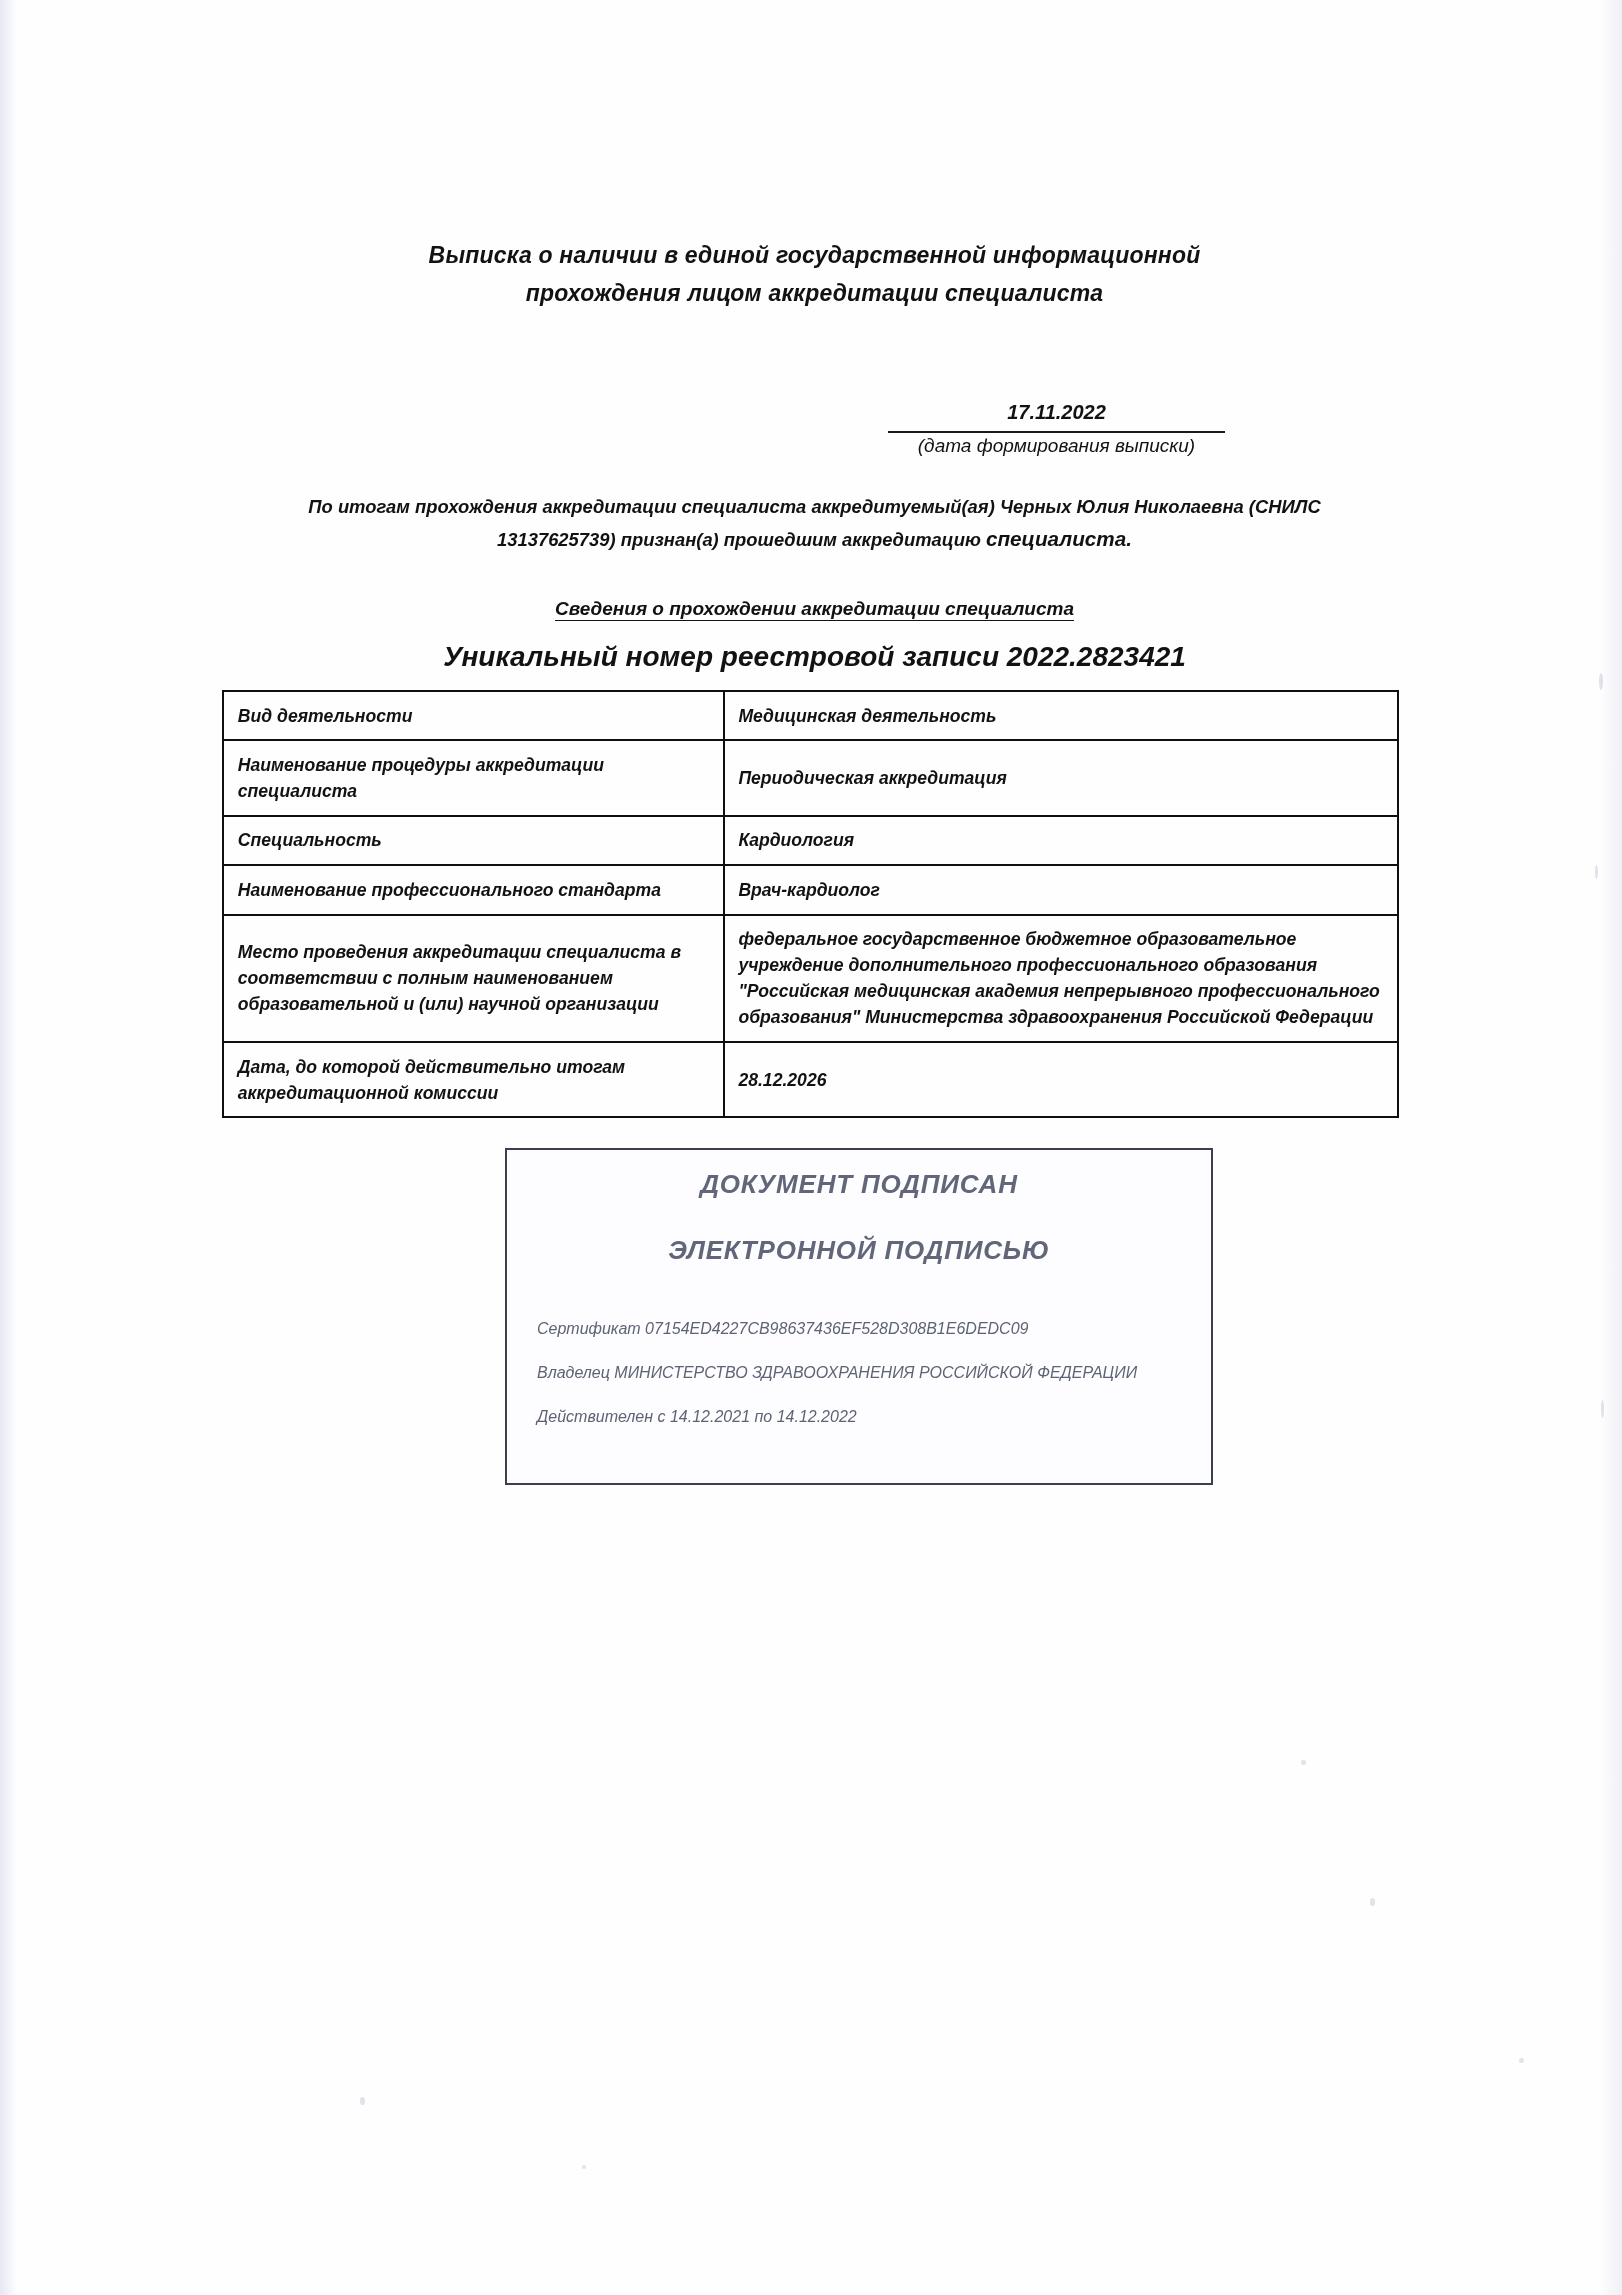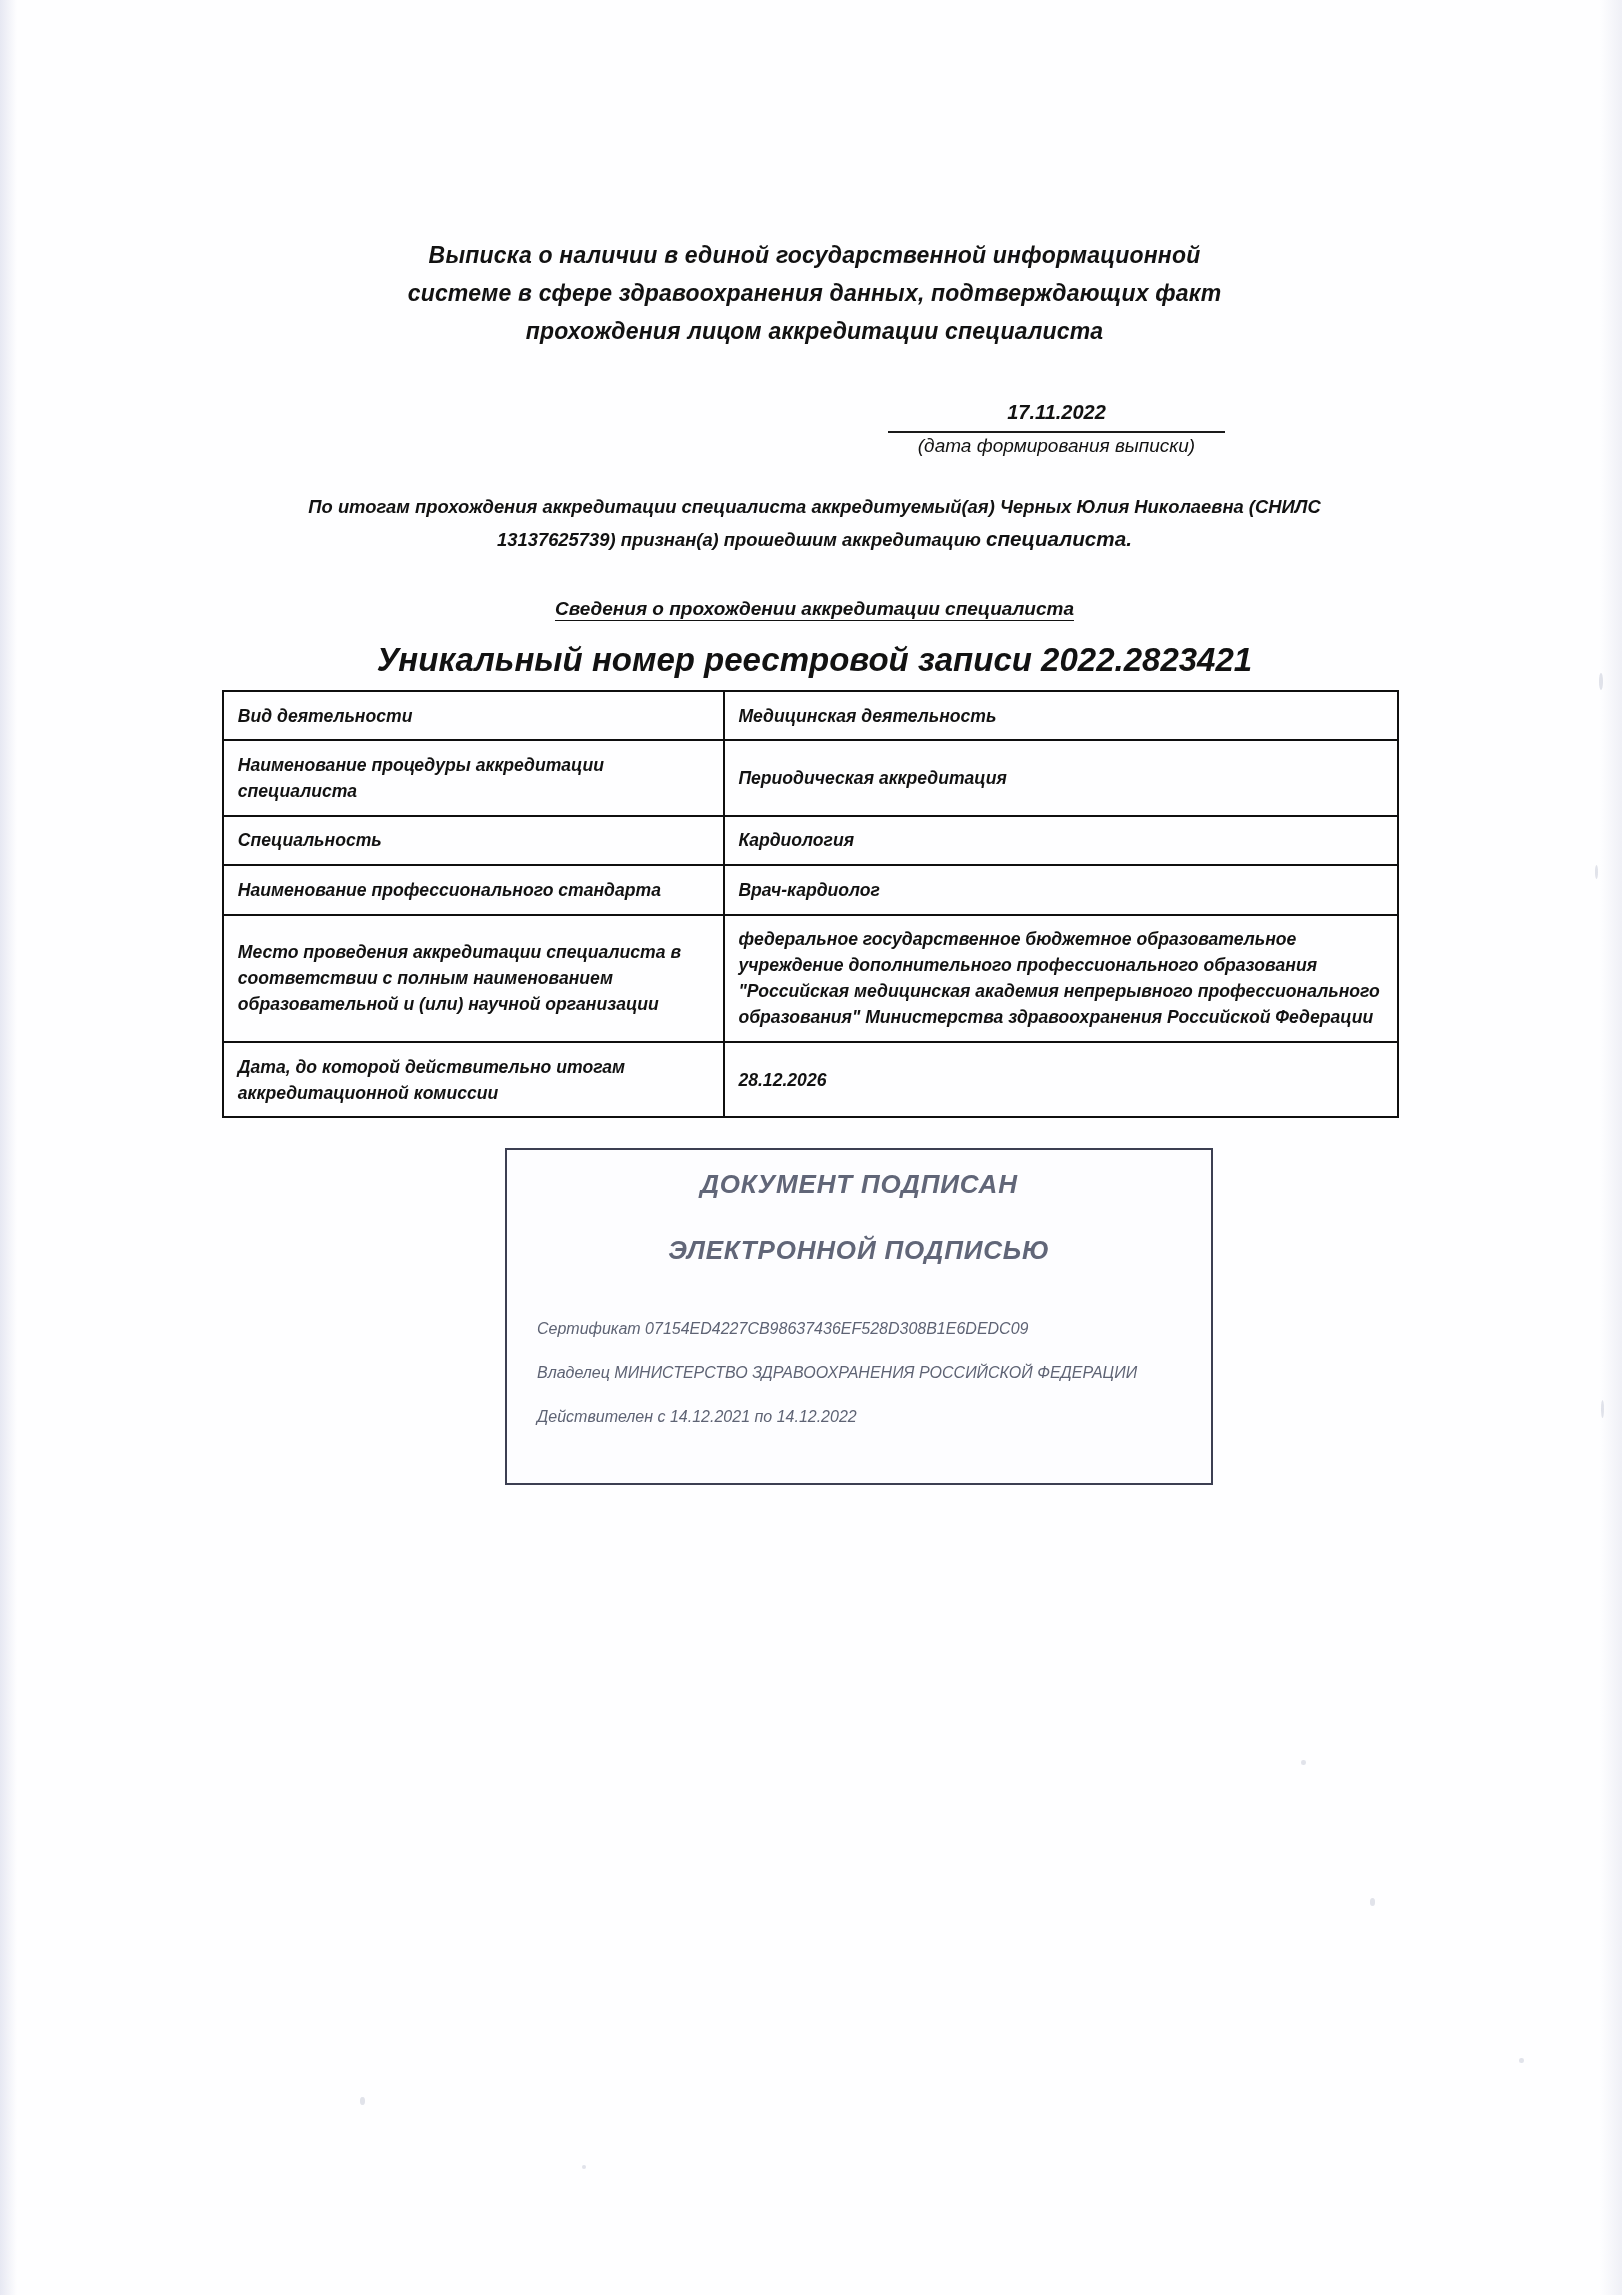--- a/index.html
+++ b/index.html
@@ -109,21 +109,21 @@
   }
 
   .record-number {
     position: absolute;
     left: 321px;
     top: 641px;
     width: 987px;
     text-align: center;
     font-style: italic;
     font-weight: bold;
-    font-size: 33px;
+    font-size: 28px;
   }
 
   table.info {
     position: absolute;
     left: 222px;
     top: 690px;
     width: 1177px;
     border-collapse: collapse;
     table-layout: fixed;
   }
@@ -185,21 +185,20 @@
   <div class="speck" style="left:1595px; top:865px; width:3.1px; height:13.8px;"></div>
   <div class="speck" style="left:1601px; top:1400px; width:3.1px; height:18.4px;"></div>
   <div class="speck" style="left:1301px; top:1760px; width:4.6px; height:4.6px;"></div>
   <div class="speck" style="left:1370px; top:1898px; width:5.4px; height:7.7px;"></div>
   <div class="speck" style="left:582px;  top:2165px; width:3.8px; height:3.8px;"></div>
   <div class="speck" style="left:360px;  top:2097px; width:4.6px; height:8.4px;"></div>
   <div class="speck" style="left:1519px; top:2058px; width:4.6px; height:4.6px;"></div>
 
   <div class="title">
     <div>Выписка о наличии в единой государственной информационной</div>
-    <div>системе в сфере здравоохранения данных, подтверждающих факт</div>
     <div>прохождения лицом аккредитации специалиста</div>
   </div>
 
   <div class="date-block">
     <div class="date-value">17.11.2022</div>
     <div class="date-rule"></div>
     <div class="date-caption">(дата формирования выписки)</div>
   </div>
 
   <div class="intro">

